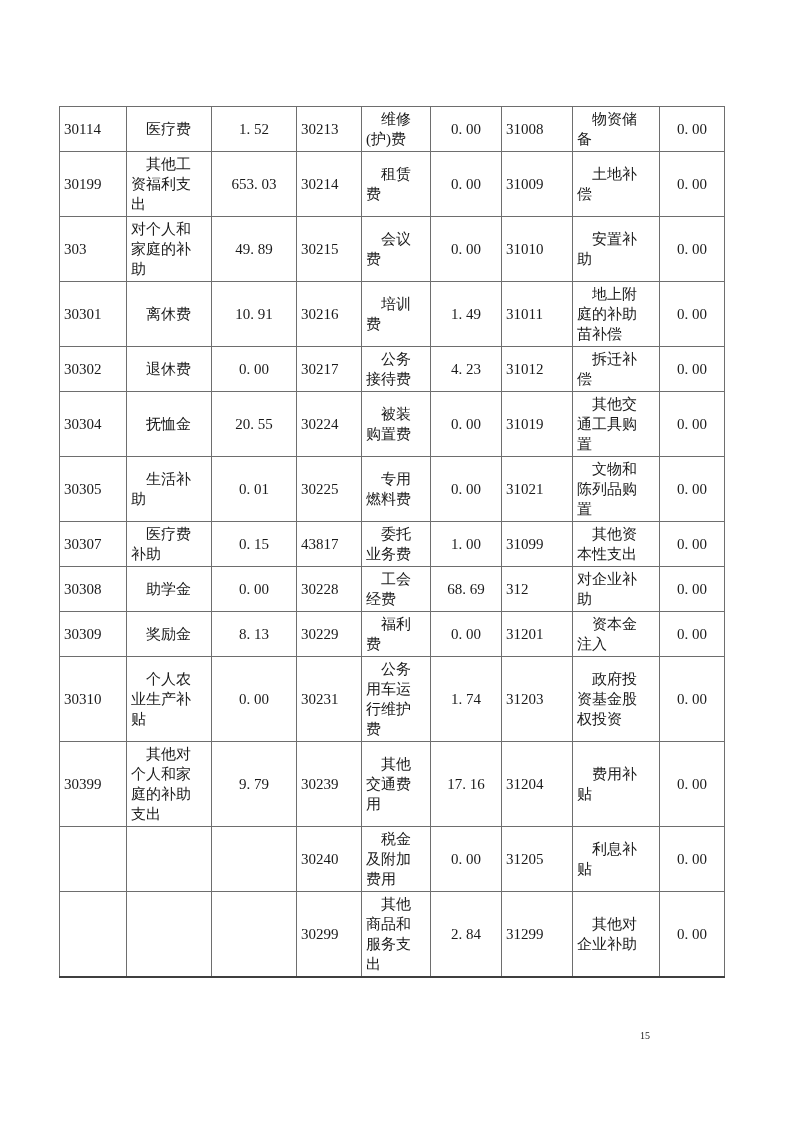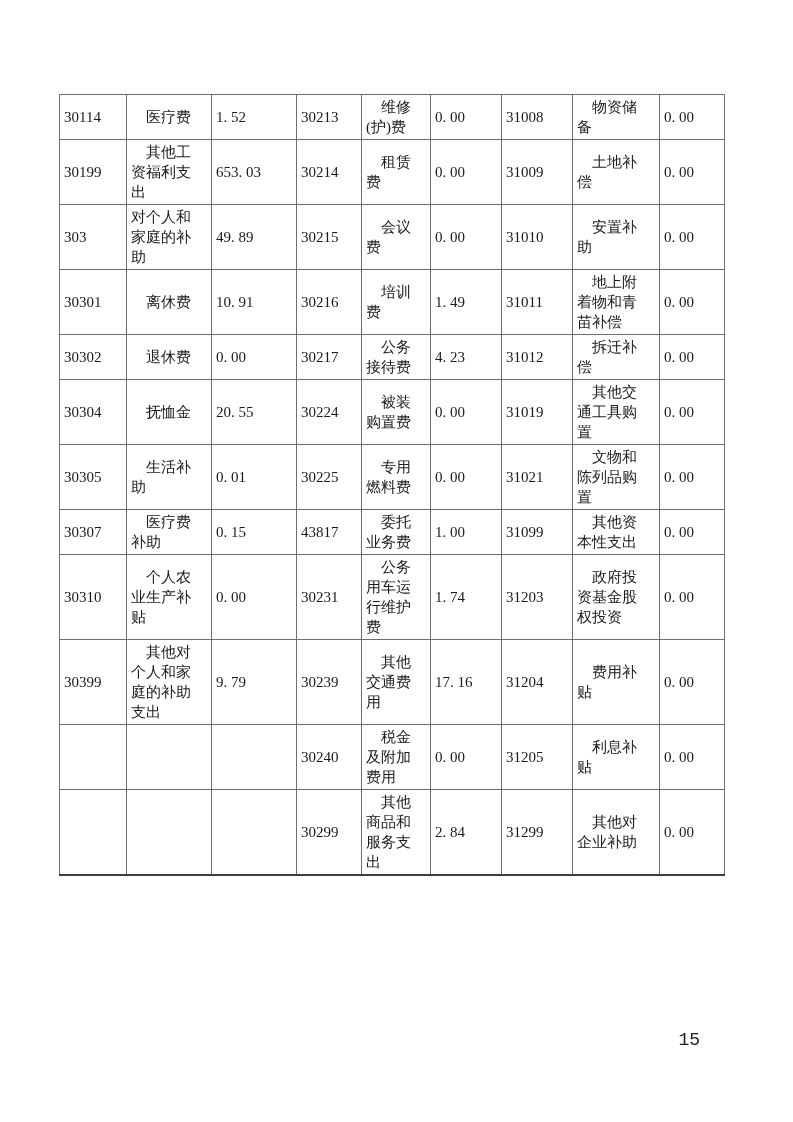--- a/index.html
+++ b/index.html
@@ -13,21 +13,21 @@
     width: 793px;
     height: 1122px;
     background: #ffffff;
     font-family: "Liberation Serif", "DejaVu Serif", serif;
     color: #1a1a1a;
     overflow: hidden;
   }
   table.budget {
     position: absolute;
     left: 59px;
-    top: 94px;
+    top: 106px;
     width: 665px;
     border-collapse: collapse;
     table-layout: fixed;
     border: 1px solid #6e6e6e;
     border-bottom: 2px solid #3f3f3f;
     font-family: Liberation Serif, serif;
   }
   table.budget td {
     border: 1px solid #6e6e6e;
     font-size: 15px;
@@ -40,32 +40,31 @@
     text-align: left;
     padding-left: 6px;
   }
   td.name {
     text-align: left;
     white-space: pre-line;
     padding-left: 3px;
     padding-right: 3px;
   }
   td.value {
-    text-align: left;
+    text-align: center;
     padding-right: 7px;
   }
   .page-number {
     position: absolute;
     left: 640px;
     top: 1030px;
     width: 60px;
-    text-align: right;
-    font-size: 18px;
+    text-align: left;
+    font-size: 10px;
     color: #1a1a1a;
-    font-family: Liberation Mono, monospace;
   }
 </style>
 </head>
 <body>
 
 <div class="page">
 
   <table class="budget">
     <colgroup>
       <col style="width:67px">
@@ -125,21 +124,21 @@
         <tr>
           <td class="code">30301</td>
           <td class="name">　离休费</td>
           <td class="value">10. 91</td>
           <td class="code">30216</td>
           <td class="name">　培训
 费</td>
           <td class="value">1. 49</td>
           <td class="code">31011</td>
           <td class="name">　地上附
-着物和青
+庭的补助
 苗补偿</td>
           <td class="value">0. 00</td>
         </tr>
         <tr>
           <td class="code">30302</td>
           <td class="name">　退休费</td>
           <td class="value">0. 00</td>
           <td class="code">30217</td>
           <td class="name">　公务
 接待费</td>
@@ -183,20 +182,46 @@
           <td class="name">　医疗费
 补助</td>
           <td class="value">0. 15</td>
           <td class="code">43817</td>
           <td class="name">　委托
 业务费</td>
           <td class="value">1. 00</td>
           <td class="code">31099</td>
           <td class="name">　其他资
 本性支出</td>
+          <td class="value">0. 00</td>
+        </tr>
+        <tr>
+          <td class="code">30308</td>
+          <td class="name">　助学金</td>
+          <td class="value">0. 00</td>
+          <td class="code">30228</td>
+          <td class="name">　工会
+经费</td>
+          <td class="value">68. 69</td>
+          <td class="code">312</td>
+          <td class="name">对企业补
+助</td>
+          <td class="value">0. 00</td>
+        </tr>
+        <tr>
+          <td class="code">30309</td>
+          <td class="name">　奖励金</td>
+          <td class="value">8. 13</td>
+          <td class="code">30229</td>
+          <td class="name">　福利
+费</td>
+          <td class="value">0. 00</td>
+          <td class="code">31201</td>
+          <td class="name">　资本金
+注入</td>
           <td class="value">0. 00</td>
         </tr>
         <tr>
           <td class="code">30310</td>
           <td class="name">　个人农
 业生产补
 贴</td>
           <td class="value">0. 00</td>
           <td class="code">30231</td>
           <td class="name">　公务

